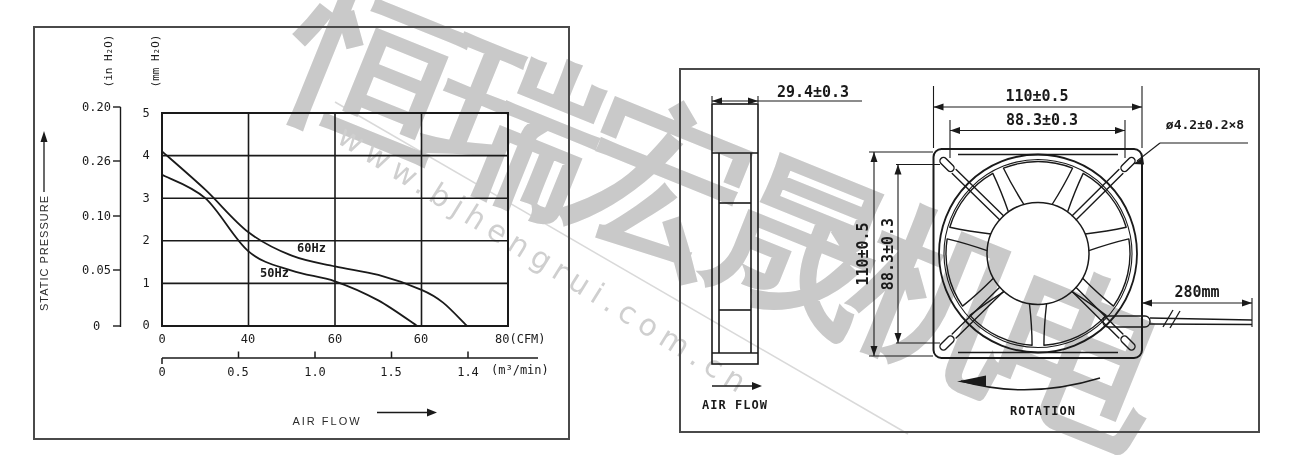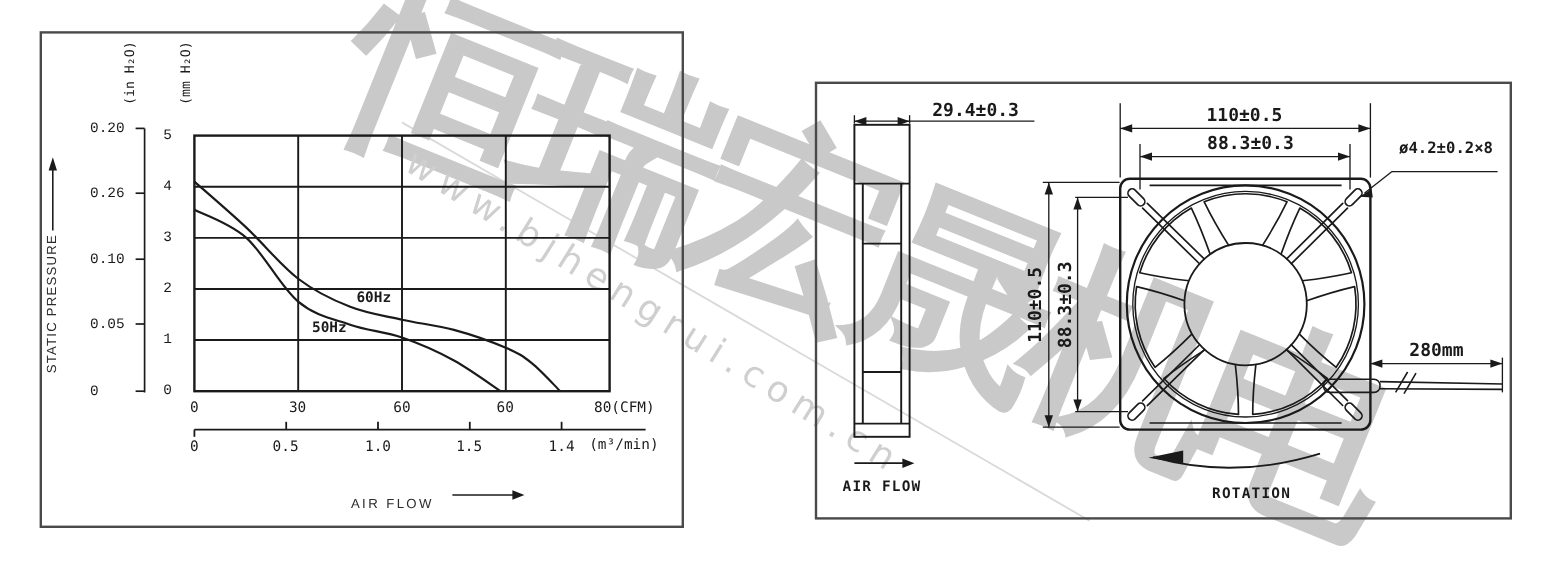--- a/index.html
+++ b/index.html
@@ -17,21 +17,21 @@
   .panel{position:absolute;border:2px solid #4a4a4a;background:transparent;z-index:1;}
   .panel-left {left:33px;top:26px;width:533px;height:410px;}
   .panel-right{left:679px;top:68px;width:577px;height:361px;}
   
   svg.art{position:absolute;left:0;top:0;z-index:2;pointer-events:none;}
   svg.wm{position:absolute;left:0;top:0;z-index:0;pointer-events:none;}
   
   .lbl{position:absolute;z-index:3;white-space:nowrap;line-height:1;}
   .ctr{transform:translate(-50%,-50%);}
   .vert{transform:translate(-50%,-50%) rotate(-90deg);}
-  .tickL{font-size:12px;text-align:left;font-family:Liberation Mono, monospace;}
+  .tickL{font-size:12px;text-align:center;}
   .tickX{font-size:12px;text-align:center;width:44px;transform:translateX(-22px);}
   .unitV{font-size:11px;}
   .axisT{font-family:"Liberation Sans", sans-serif;font-size:11px;letter-spacing:1px;color:#2b2b2b;}
   .curveL{font-size:12px;font-weight:bold;}
   .dim{font-size:15px;font-weight:bold;}
   .dimS{font-size:13px;font-weight:bold;}
   .cad{font-size:12px;font-weight:bold;letter-spacing:1px;}
 </style>
 </head>
 <body>
@@ -224,21 +224,21 @@
   <div class="lbl tickL" style="left:136px;top:149px;width:20px;">4</div>
   <div class="lbl tickL" style="left:136px;top:192px;width:20px;">3</div>
   <div class="lbl tickL" style="left:136px;top:234px;width:20px;">2</div>
   <div class="lbl tickL" style="left:136px;top:277px;width:20px;">1</div>
   <div class="lbl tickL" style="left:136px;top:319px;width:20px;">0</div>
 
   <div class="lbl curveL" style="left:297px;top:242px;">60Hz</div>
   <div class="lbl curveL" style="left:248px;top:267px;margin-left:12px;">50Hz</div>
 
   <div class="lbl tickX" style="left:162px;top:333px;">0</div>
-  <div class="lbl tickX" style="left:248px;top:333px;">30</div>
+  <div class="lbl tickX" style="left:248px;top:333px;">40</div>
   <div class="lbl tickX" style="left:335px;top:333px;">60</div>
   <div class="lbl tickX" style="left:421px;top:333px;">60</div>
   <div class="lbl" style="left:495px;top:333px;font-size:12px;">80(CFM)</div>
 
   <div class="lbl tickX" style="left:162px;top:366px;">0</div>
   <div class="lbl tickX" style="left:238px;top:366px;">0.5</div>
   <div class="lbl tickX" style="left:315px;top:366px;">1.0</div>
   <div class="lbl tickX" style="left:391px;top:366px;">1.5</div>
   <div class="lbl tickX" style="left:468px;top:366px;">1.4</div>
   <div class="lbl" style="left:491px;top:364px;font-size:12px;">(m³/min)</div>

